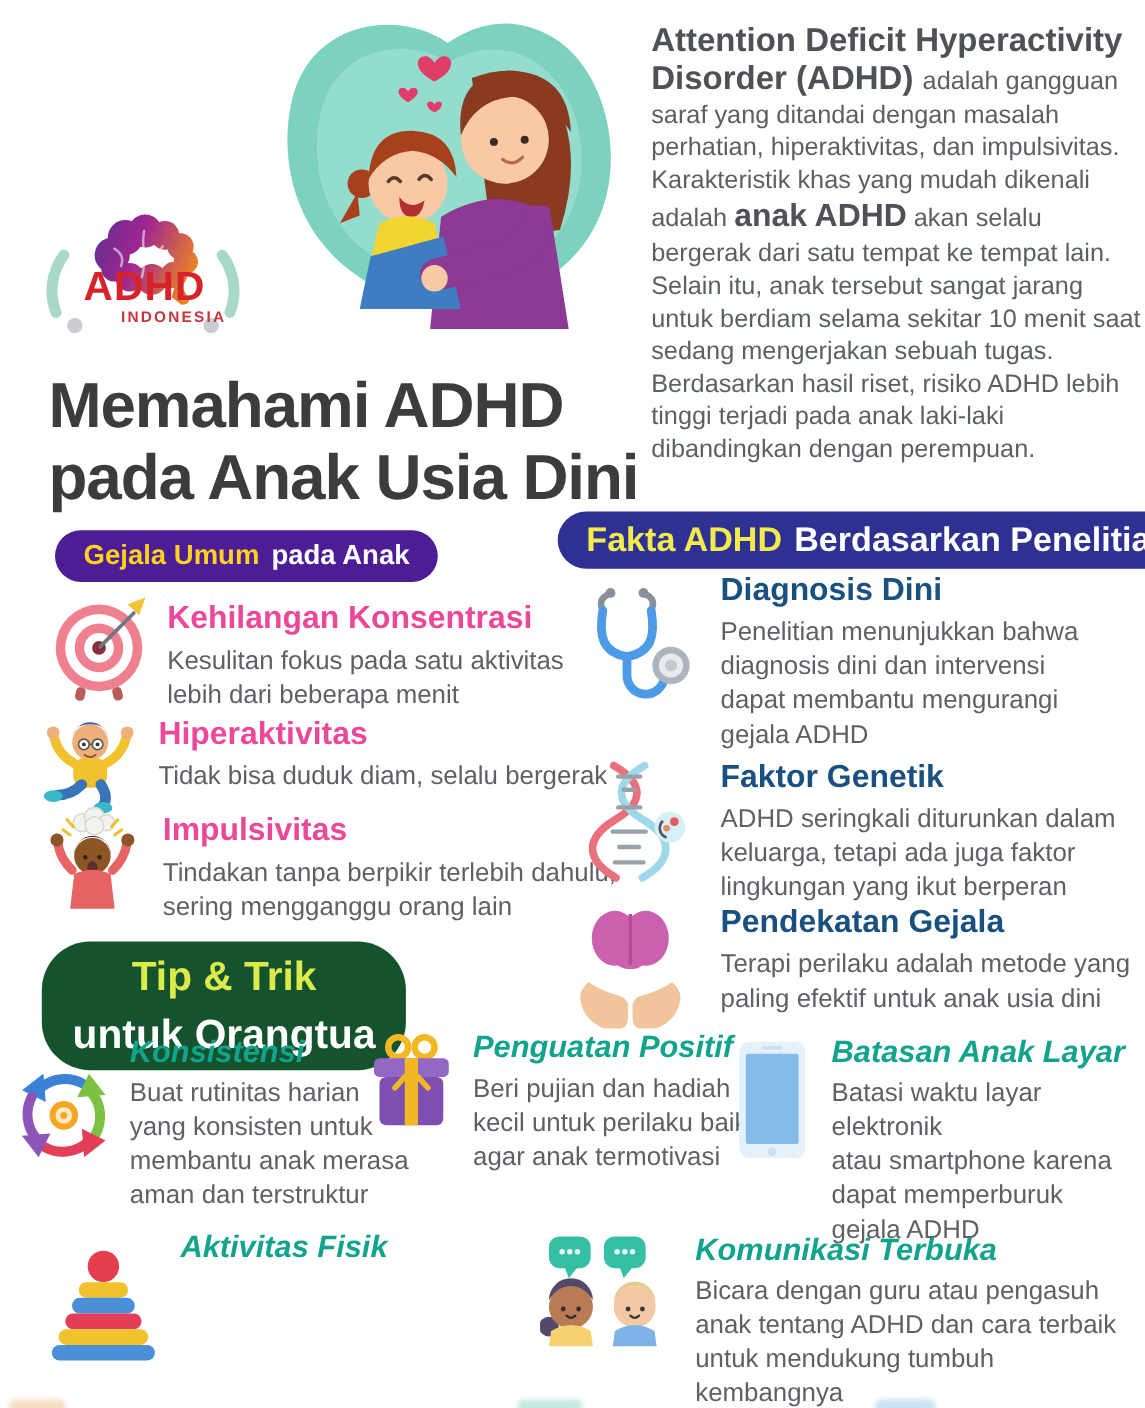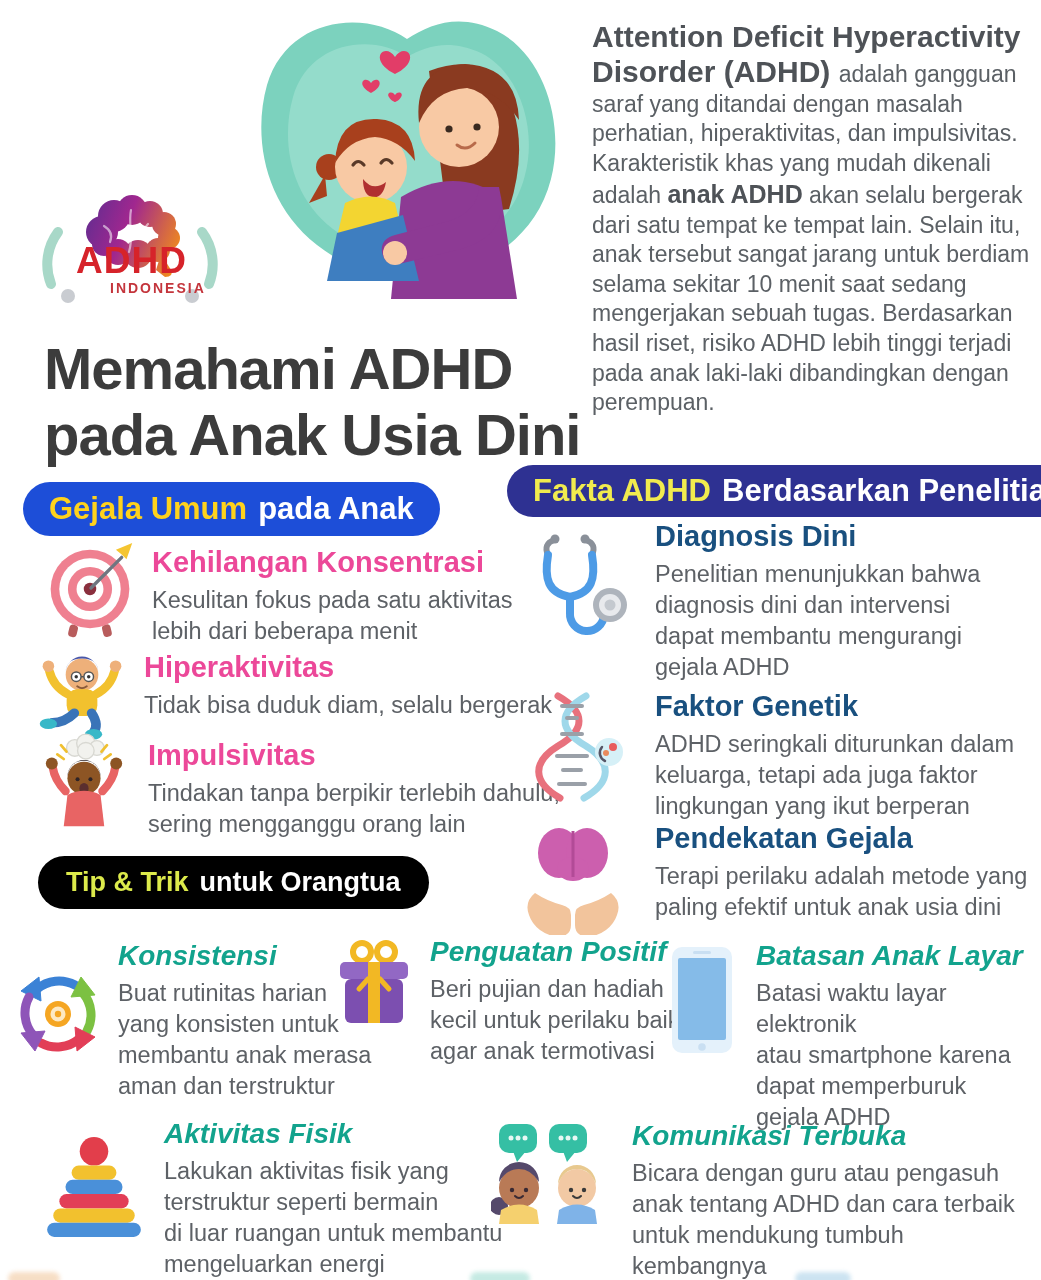--- a/index.html
+++ b/index.html
@@ -21,41 +21,41 @@
     color:#c4353c; letter-spacing:2px;
   }
 
   
   .hero { position:absolute; left:243px; top:5px; width:328px; height:295px; }
 
   
   .intro { position:absolute; left:592px; top:20px; width:448px; }
   .intro-text { font-size:23px; line-height:1.285; color:#5b6065; font-weight:normal; }
   .intro-text .lead { font-size:30px; font-weight:bold; color:#4e5257; line-height:1.16; }
-  .intro-text .mid-bold { font-size:25px; font-weight:bold; color:#4e5257; }
+  .intro-text .mid-bold { font-size:29px; font-weight:bold; color:#4e5257; }
 
   
   .main-title {
     position:absolute; left:44px; top:316px; font-size:58px; font-weight:bold;
     color:#3c3c3c; line-height:1.14; white-space:pre-line; letter-spacing:-1px;margin-top:20px;
   }
 
   
   .pill {
     position:absolute; display:inline-flex; align-items:center; gap:11px;
     border-radius:44px; font-weight:bold; white-space:nowrap;
   }
   .pill .hl { display:inline-block; }
-  .pill-symptoms { left:23px; top:482px; background:#1d4ed8; padding:9px 26px; font-size:31px; }
+  .pill-symptoms { left:50px; top:482px; background:#4c1d95; padding:9px 26px; font-size:25px; }
   .pill-symptoms .hl { color:#ffd21c; }
   .pill-symptoms .rest { color:#ffffff; }
   .pill-facts { left:507px; top:465px; background:#2e3192; padding:8px 26px; font-size:31px; }
   .pill-facts .hl { color:#f1eb4e; }
   .pill-facts .rest { color:#ffffff; }
-  .pill-tips { left:38px; top:856px; background:#000000; padding:11px 28px; font-size:27px; }
+  .pill-tips { left:38px; top:856px; background:#14532d; padding:11px 28px; font-size:37px;flex-direction:column; }
   .pill-tips .hl { color:#dcea4b; }
   .pill-tips .rest { color:#ffffff;text-align:right; }
 
   
   .item-row { position:absolute; display:flex; align-items:flex-start; }
   .icon-box { flex:0 0 auto; display:flex; align-items:center; justify-content:center; }
   .item-title { font-weight:bold; line-height:1.15; }
   .item-body { white-space:pre-line; color:#5d6166; font-size:23.5px; line-height:1.32; margin-top:6px; }
 
   
@@ -429,24 +429,20 @@
         <circle cx="53" cy="17" r="14" fill="#e23e4b"></circle>
         <rect x="31" y="31" width="44" height="14" rx="7" fill="#f2c12e"></rect>
         <rect x="25" y="45" width="56" height="14" rx="7" fill="#4a90d9"></rect>
         <rect x="19" y="59" width="68" height="14" rx="7" fill="#e23e57"></rect>
         <rect x="13" y="73" width="80" height="14" rx="7" fill="#f2c12e"></rect>
         <rect x="7" y="87" width="92" height="14" rx="7" fill="#4a90d9"></rect>
       </svg>
     </span>
     <div class="txt">
       <div class="item-title">Aktivitas Fisik</div>
-      <div class="item-body">Lakukan aktivitas fisik yang
-terstruktur seperti bermain
-di luar ruangan untuk membantu
-mengeluarkan energi</div>
     </div>
   </div>
 
   <div class="item-row tip tip-5">
     <span class="icon-box">
       <svg width="128" height="102" viewBox="0 0 128 102">
         <g fill="#35bfa4">
           <rect x="8" y="2" width="38" height="29" rx="10"></rect>
           <path d="M22,29 l4,11 9,-11 z"></path>
           <rect x="58" y="2" width="38" height="29" rx="10"></rect>

